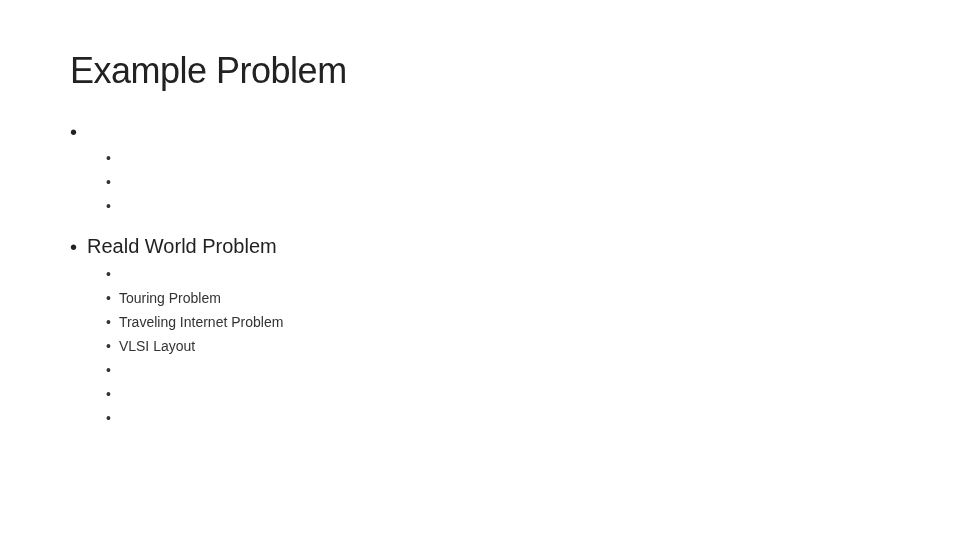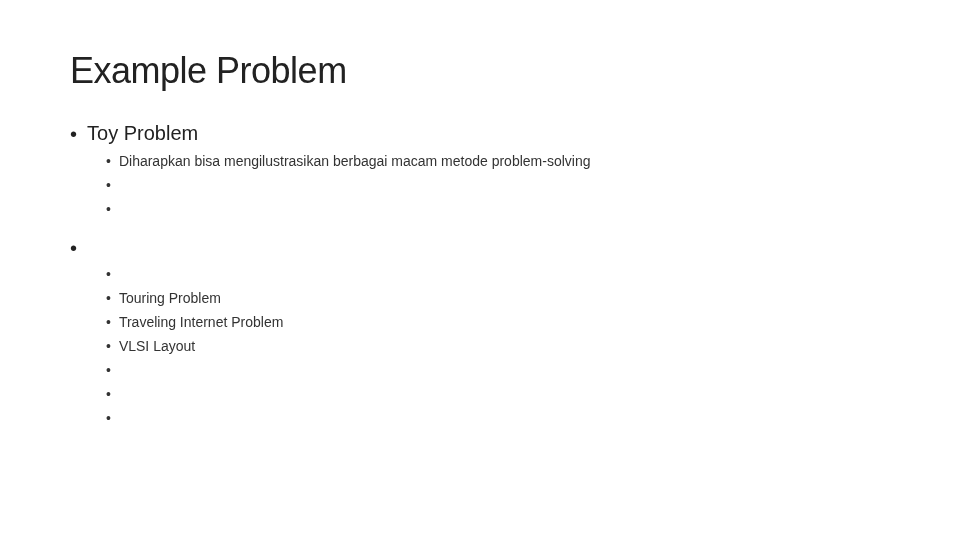--- a/index.html
+++ b/index.html
@@ -85,39 +85,38 @@
 <body>
 
 <div class="slide-container">
   <h1 class="slide-title">Example Problem</h1>
 
   <div class="content">
 
     <div class="main-bullet">
       <div class="main-bullet-header">
         <span class="bullet-dot">•</span>
-        <span>Toy Problem</span>
       </div>
       <div class="sub-bullets">
         <div class="sub-bullet">
           <span class="sub-dot">•</span>
-          <span>Diharapkan bisa mengilustrasikan berbagai macam metode problem-solving</span>
         </div>
         <div class="sub-bullet">
           <span class="sub-dot">•</span>
         </div>
         <div class="sub-bullet">
           <span class="sub-dot">•</span>
         </div>
       </div>
     </div>
 
     <div class="main-bullet">
       <div class="main-bullet-header">
         <span class="bullet-dot">•</span>
+        <span>Reald World Problem</span>
       </div>
       <div class="sub-bullets">
         <div class="sub-bullet">
           <span class="sub-dot">•</span>
         </div>
         <div class="sub-bullet">
           <span class="sub-dot">•</span>
           <span>Touring Problem</span>
         </div>
         <div class="sub-bullet">

